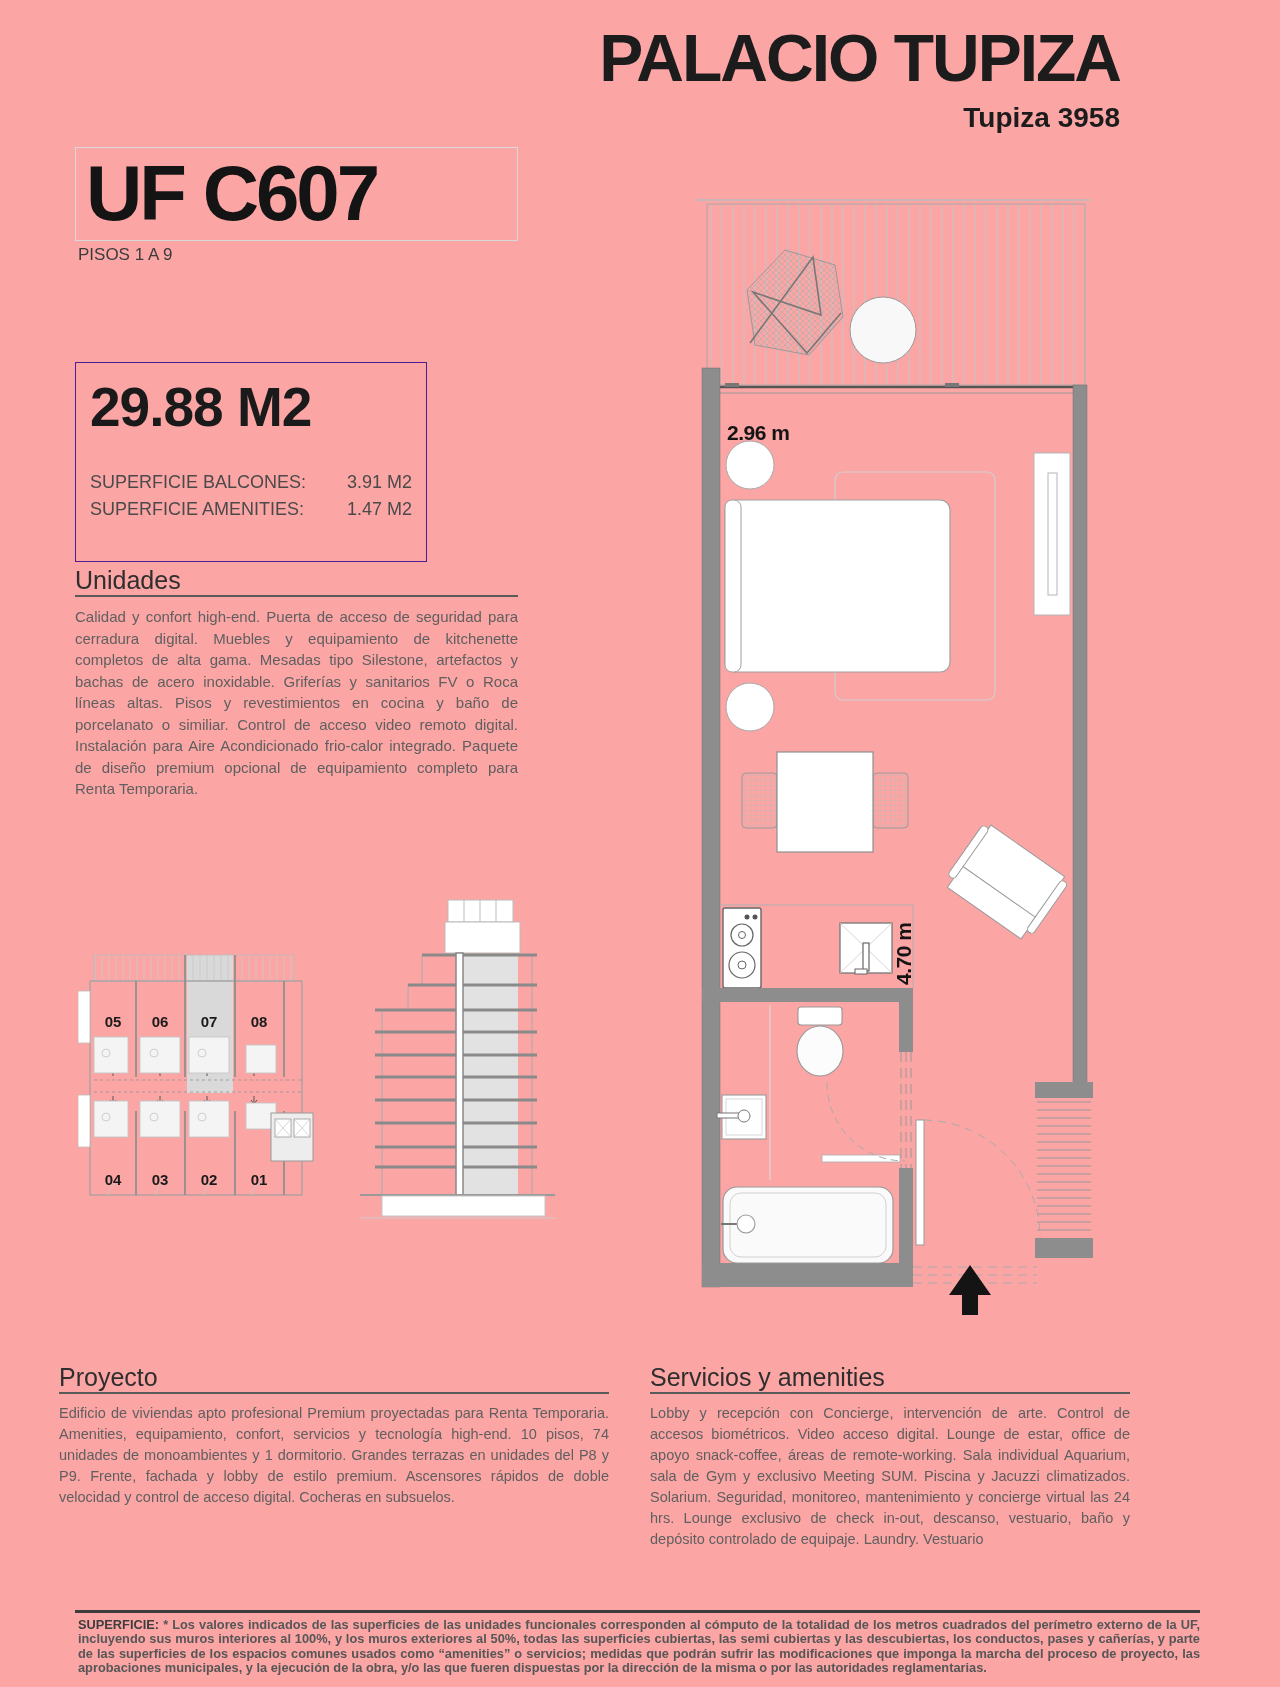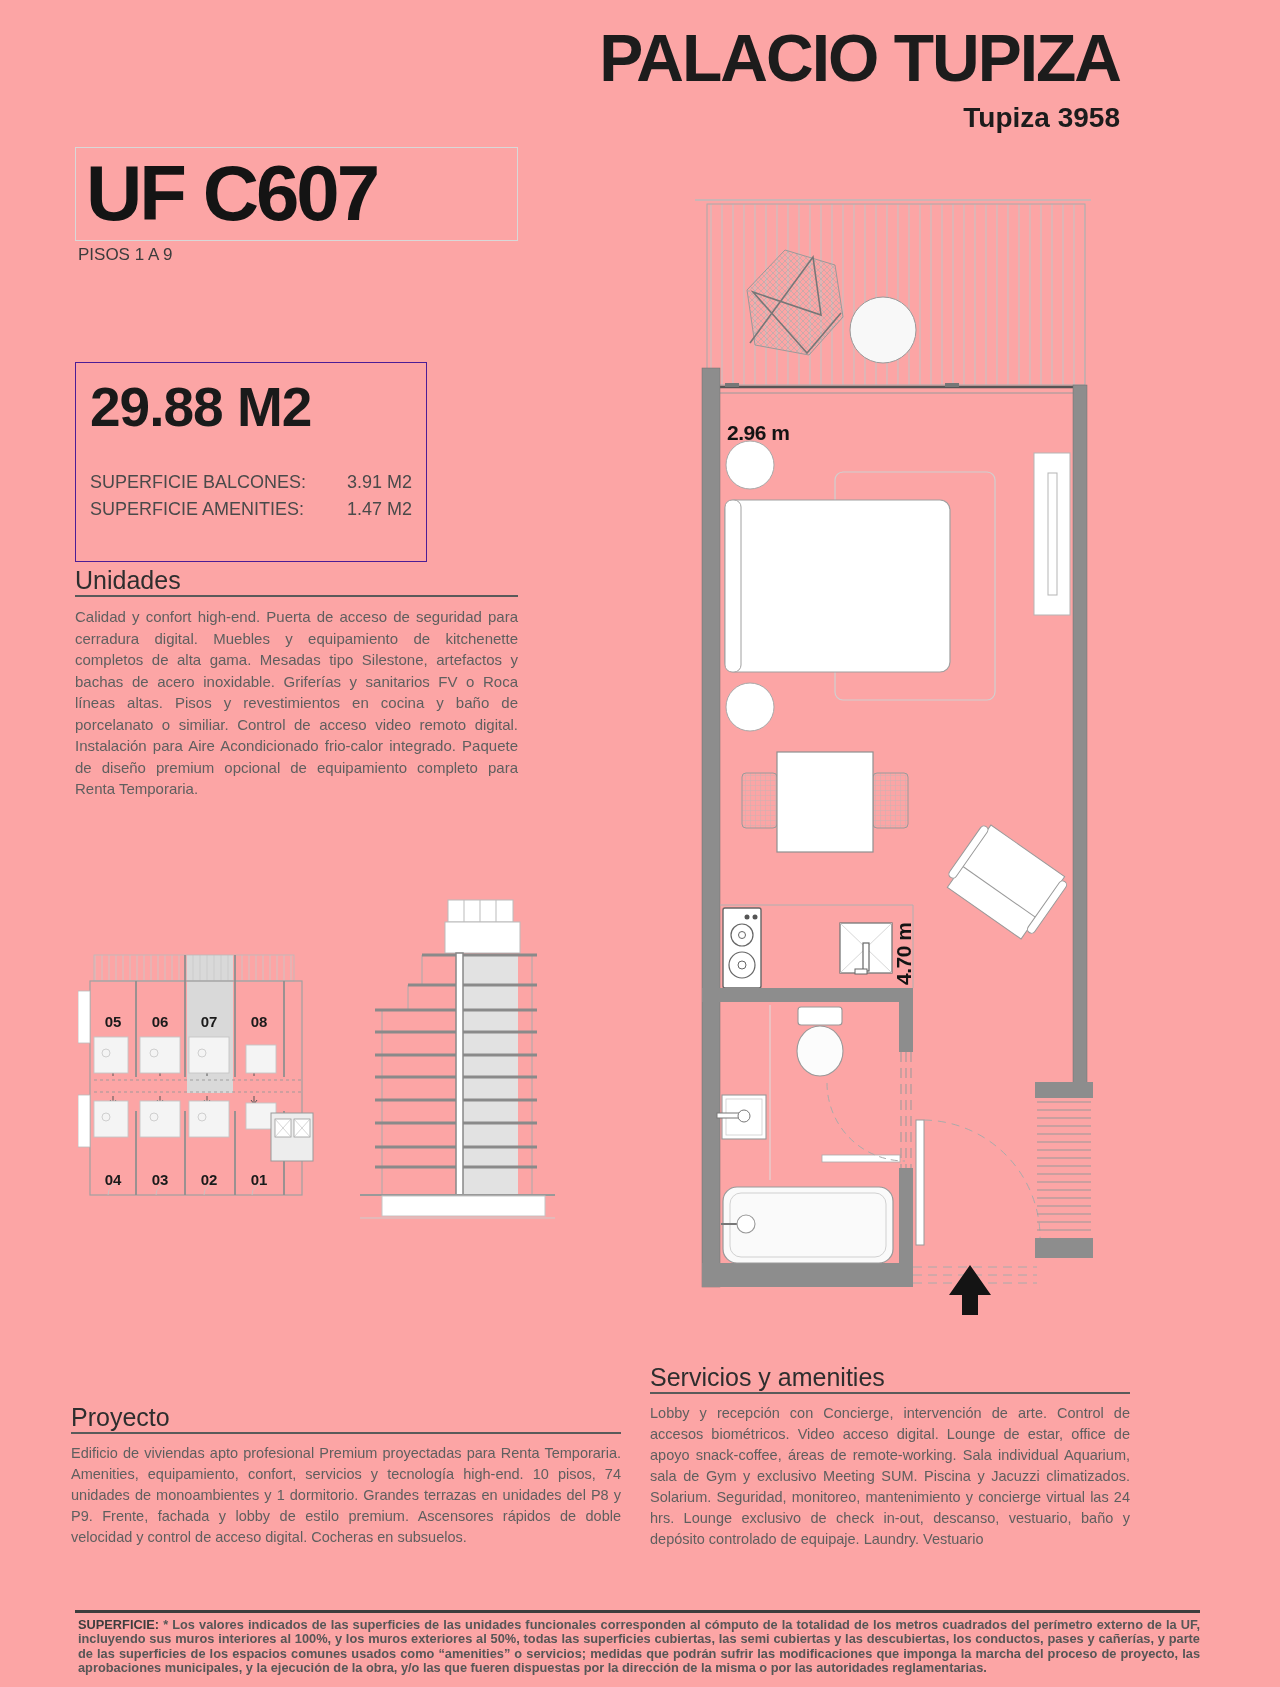--- a/index.html
+++ b/index.html
@@ -14,21 +14,21 @@
   .uf-floors { position:absolute; left:78px; top:245px; font-size:17px; color:#3c3c3c; }
 
   .area-box { position:absolute; left:75px; top:314px; width:352px; height:200px; border:1px solid #4c1d95; padding:12px 14px 10px 14px;margin-top:48px; }
   .area-box .area-total { font-size:55px; font-weight:bold; letter-spacing:-1px; color:#1a1a1a; margin-bottom:30px; white-space:nowrap; }
   .surface-row { display:flex; justify-content:space-between; font-size:18px; color:#4a4a4a; line-height:27px; }
 
   .section { position:absolute; }
   .section h3 { font-size:25px; font-weight:400; color:#2e2e2e; border-bottom:2px solid #5a5a5a; margin-bottom:9px; }
   .section p { font-size:15px; line-height:21.5px; color:#5f5f5f; text-align:justify; }
   .sec-unidades { left:75px; top:566px; width:443px; }
-  .sec-proyecto { left:71px; top:1363px; width:550px;margin-top:40px; }
+  .sec-proyecto { left:59px; top:1363px; width:550px; }
   .sec-servicios { left:650px; top:1363px; width:480px; }
   .sec-proyecto p, .sec-servicios p { font-size:14.5px; line-height:21px; }
   .p-extra { margin-top:14px; }
 
   .svg-wrap { position:absolute; }
   .wrap-plan { left:695px; top:195px; width:400px; height:1120px; }
   .wrap-plate { left:78px; top:895px; width:245px; height:320px; }
   .wrap-elev { left:345px; top:828px; width:215px; height:395px; }
   svg text { font-family:"Liberation Sans", sans-serif; }
   .dim-label { font-size:21px; font-weight:bold; fill:#141414; letter-spacing:-0.5px; }

